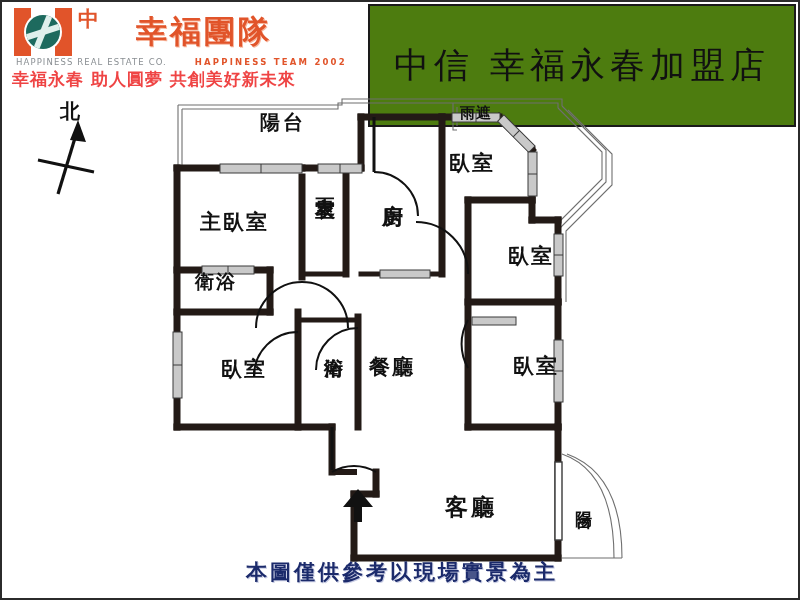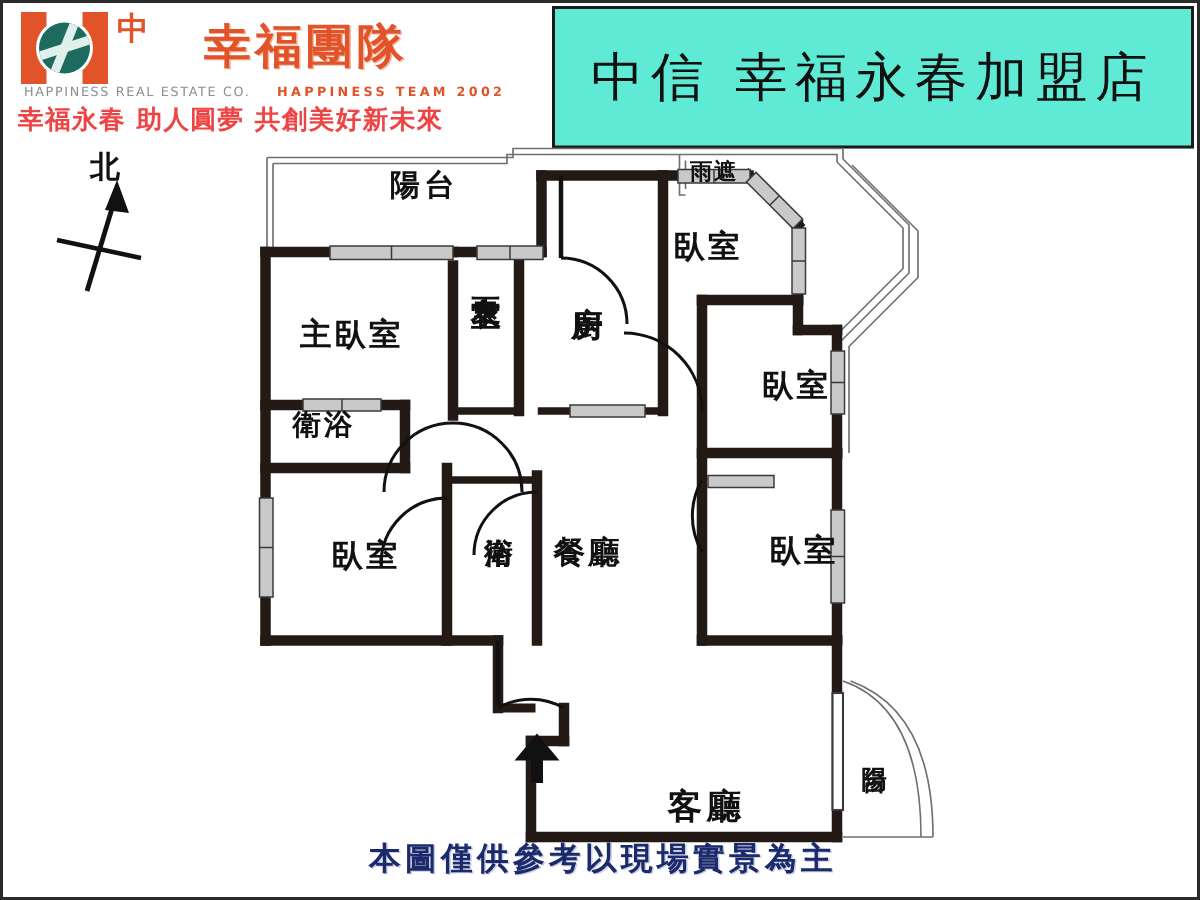--- a/index.html
+++ b/index.html
@@ -53,46 +53,46 @@
   .team-mark{
     margin-left:6px;color:#e1542a;font-weight:bold;font-size:31px;
     line-height:46px;letter-spacing:3px;
     text-shadow:1px 1px 0 #f7b79e;
     white-space:nowrap;
   }
   #brand-en{
     position:absolute;left:8px;top:51px;
     font-size:8.5px;color:#8a8f93;letter-spacing:1.1px;white-space:nowrap;
   }
-  #brand-en .happy{color:#e1542a;font-weight:bold;letter-spacing:2.2px;margin-left:14px;}
+  #brand-en .happy{color:#e1542a;font-weight:bold;letter-spacing:2.2px;margin-left:24px;}
   #brand-slogan{
     position:absolute;left:4px;top:62px;
     color:#ef4444;font-weight:bold;font-size:17px;letter-spacing:1px;
     white-space:nowrap;
   }
   #title-box{
-    position:absolute;left:366px;top:2px;width:428px;height:95px;
-    border:2px solid #1a1a1a;box-sizing:border-box;background:#5eead4;
+    position:absolute;left:366px;top:2px;width:428px;height:123px;
+    border:2px solid #1a1a1a;box-sizing:border-box;background:#4d7c0f;
     display:flex;align-items:center;justify-content:center;
   }
   #title-text{
     font-family:"DejaVu Serif","Liberation Serif",serif;
     font-size:35px;color:#111;letter-spacing:5px;white-space:nowrap;
   }
   
   #compass{position:absolute;left:34px;top:96px;width:110px;height:100px;}
   #compass-label{
     position:absolute;left:24px;top:0;font-size:20px;font-weight:bold;color:#111;
     font-family:"DejaVu Sans","Liberation Sans",sans-serif;
   }
   
   #plan{position:absolute;left:0;top:0;width:800px;height:600px;}
   .rlabel{
     position:absolute;color:#111;font-weight:bold;
-    font-family:Liberation Sans, sans-serif;
+    font-family:Liberation Mono, monospace;
     white-space:nowrap;line-height:1.0;
   }
   .rlabel.vert{
     writing-mode:vertical-rl;text-orientation:upright;white-space:normal;
     line-height:1.02;
   }
   
   #footer{
     position:absolute;left:0;top:556px;width:800px;text-align:center;
     font-family:"DejaVu Serif","Liberation Serif",serif;
@@ -288,21 +288,21 @@
     <div class="rlabel vert" style="left:320px;top:342px;font-size:19px;">衛浴</div>
 
     <div class="rlabel" style="left:367px;top:356px;font-size:21px;letter-spacing:2px;">餐廳</div>
 
     <div class="rlabel" style="left:447px;top:152px;font-size:21px;letter-spacing:2px;">臥室</div>
 
     <div class="rlabel" style="left:506px;top:245px;font-size:21px;letter-spacing:2px;">臥室</div>
 
     <div class="rlabel" style="left:511px;top:355px;font-size:21px;letter-spacing:2px;">臥室</div>
 
-    <div class="rlabel" style="left:443px;top:496px;font-size:23px;letter-spacing:3px;margin-top:28px;">客廳</div>
+    <div class="rlabel" style="left:443px;top:496px;font-size:23px;letter-spacing:3px;">客廳</div>
 
     <div class="rlabel vert" style="left:572px;top:496px;font-size:17px;">陽台</div>
 
     <div class="rlabel" style="left:458px;top:105px;font-size:15px;letter-spacing:1px;">雨遮</div>
   </div>
 
   <div id="footer">本圖僅供參考以現場實景為主</div>
 
 </div>
 

